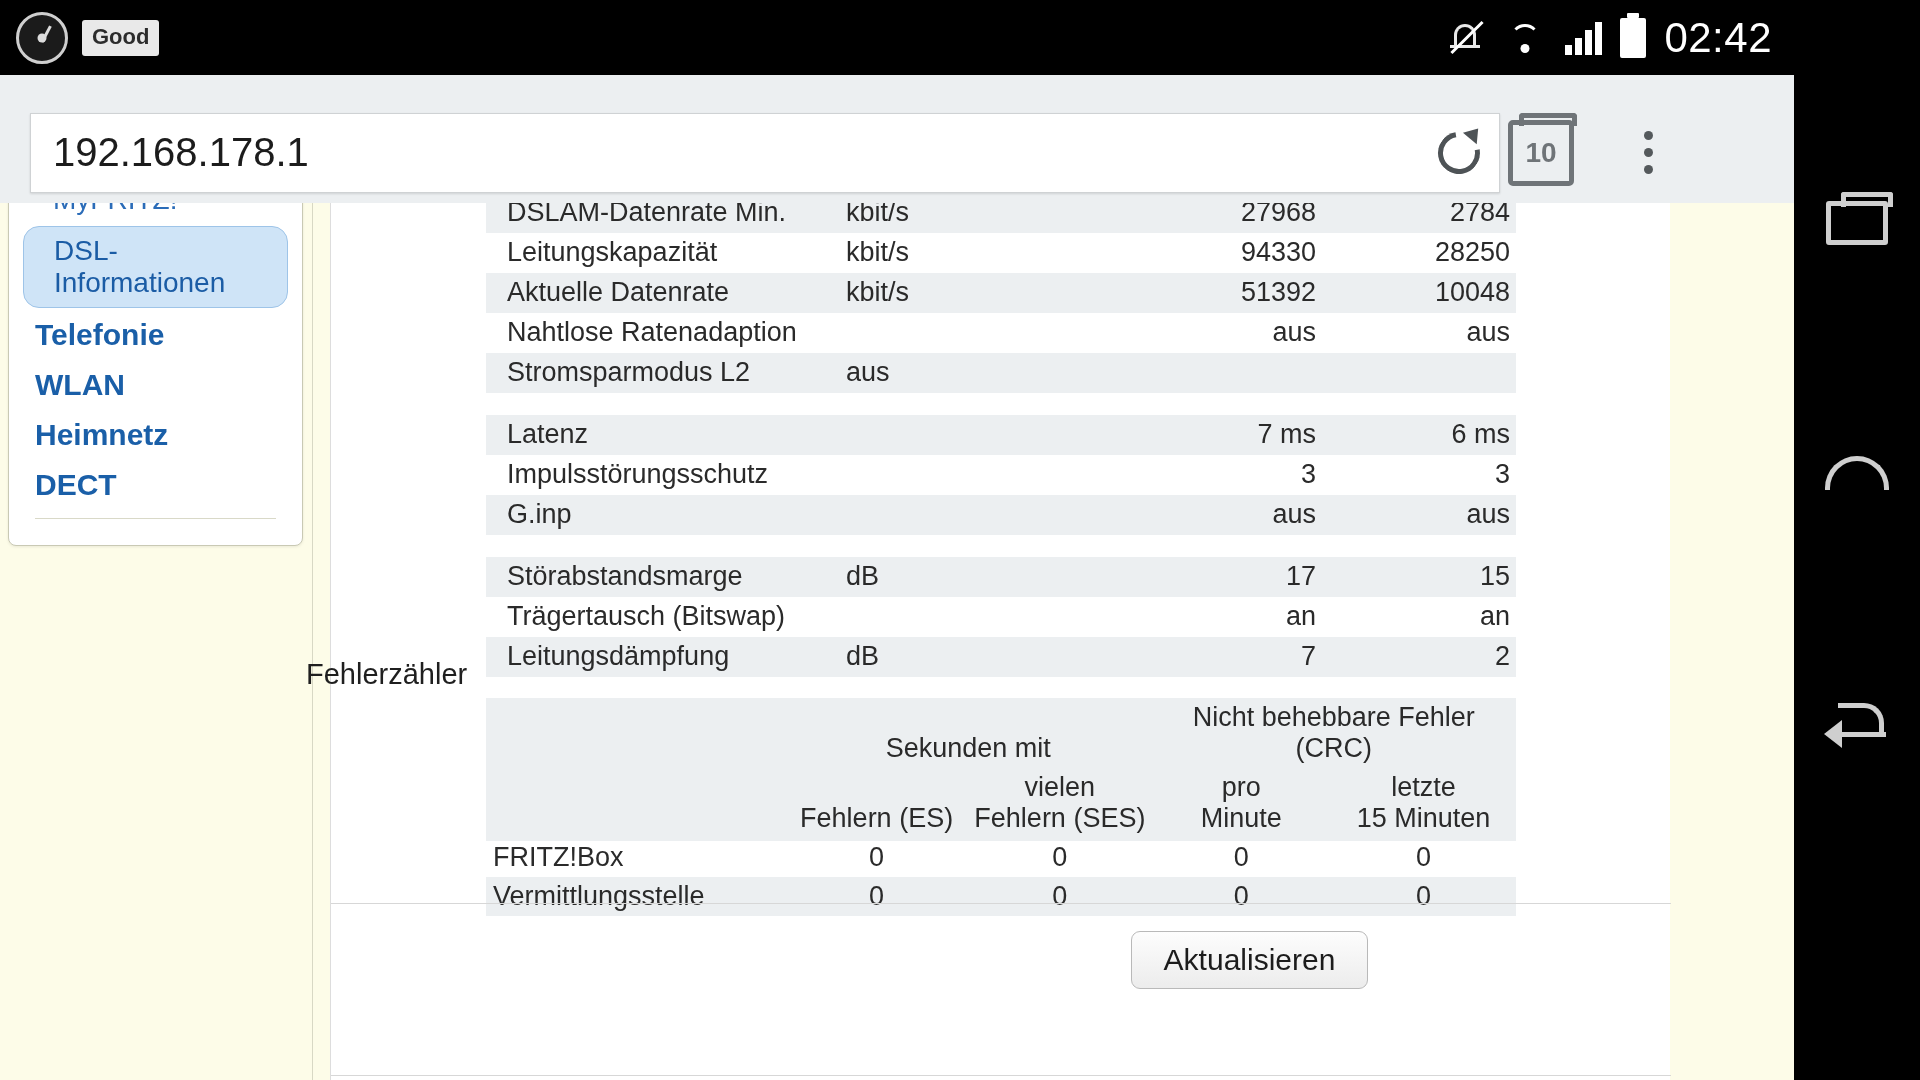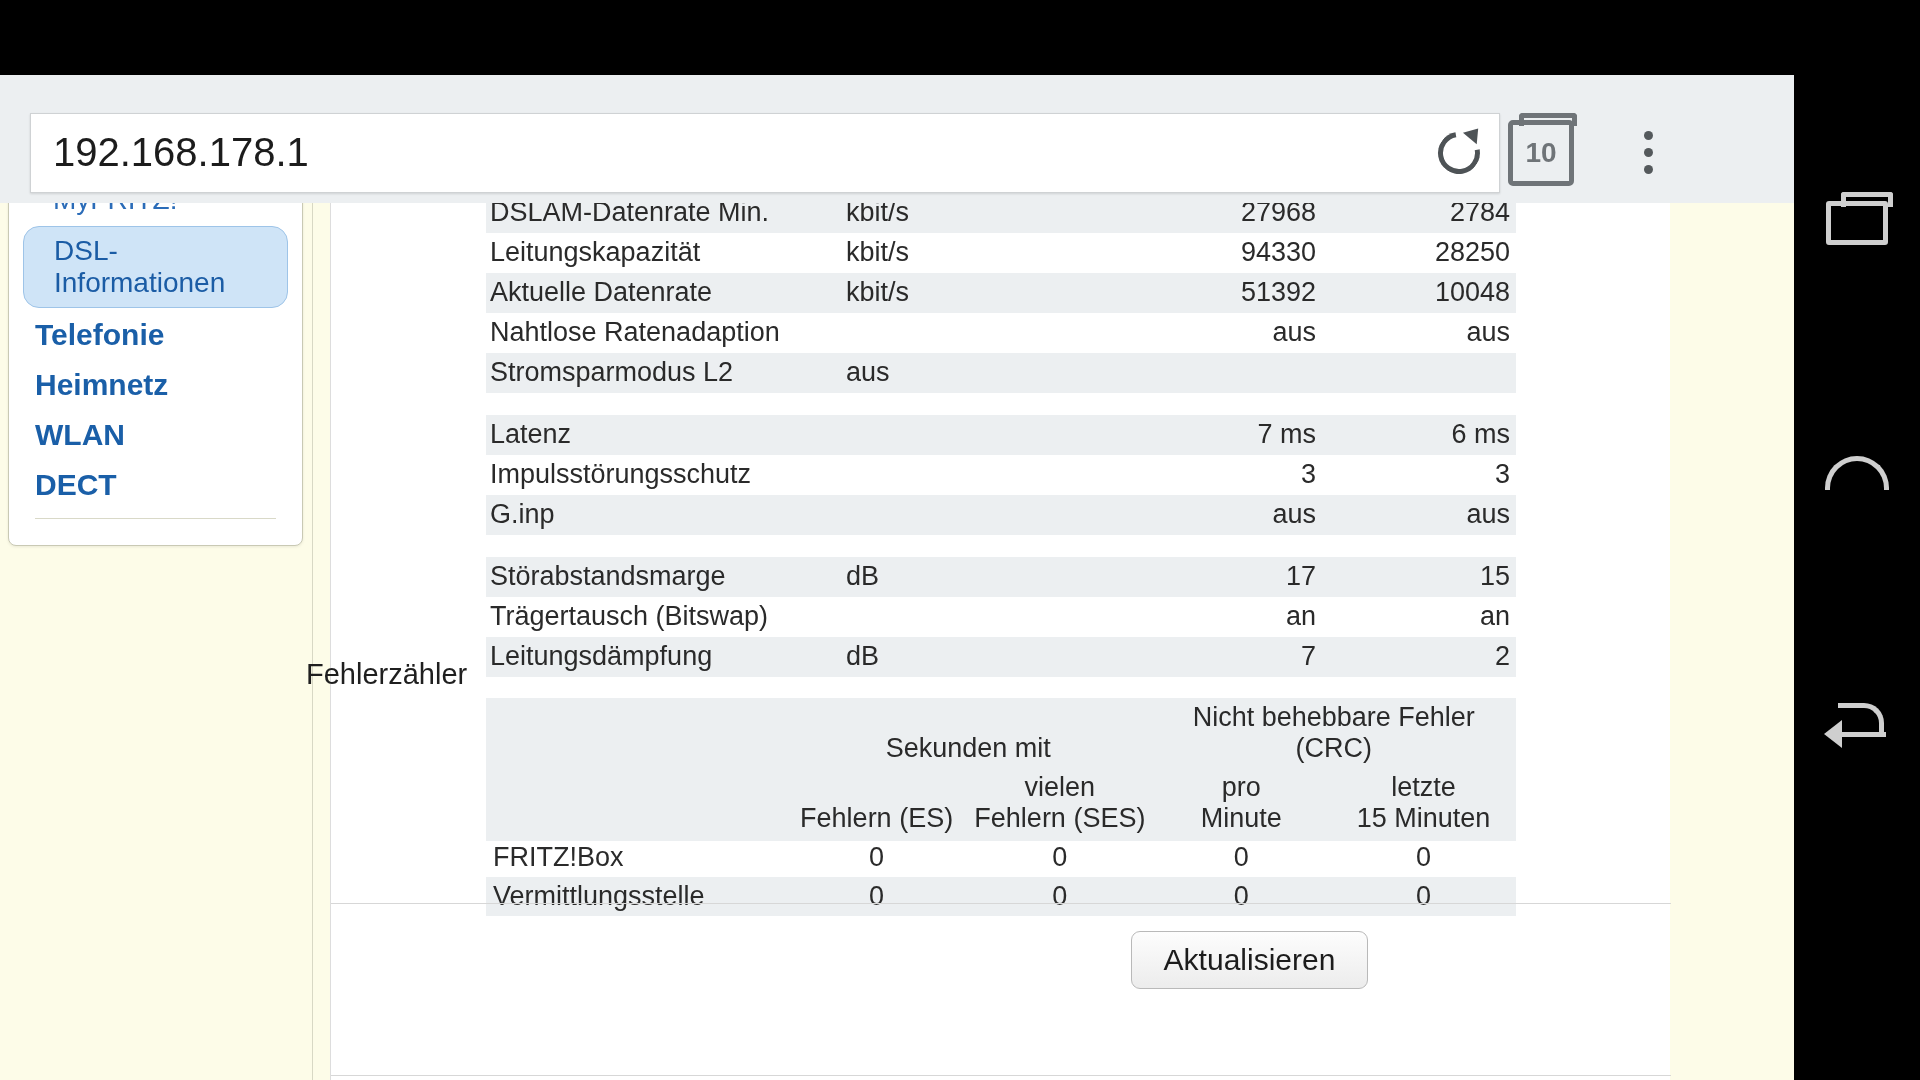--- a/index.html
+++ b/index.html
@@ -207,21 +207,21 @@
   }
   .table-wrap { position: absolute; left: 155px; top: 0; width: 1030px; }
   table.dsl {
     border-collapse: collapse; width: 1030px;
     font-size: 27px; color: #2a2a2a;
   }
   table.dsl td {
     padding: 4px 0 5px 0; height: 29px;
   }
   table.dsl tr.shade td { background: #eceff1; }
-  table.dsl td.c-label { width: 360px; padding-left: 4px; }
+  table.dsl td.c-label { width: 360px; padding-left: 21px; }
   table.dsl td.c-unit  { width: 270px; }
   table.dsl td.c-v1    { width: 200px; text-align: right; }
   table.dsl td.c-v2    { width: 200px; text-align: right; padding-right: 6px; }
   table.dsl tr.spacer td { height: 22px; padding: 0; }
 
   .section-title {
     position: absolute; left: -25px; font-size: 29px; color: #1f1f1f;
   }
   table.err {
     border-collapse: collapse; font-size: 27px; color: #2a2a2a;
@@ -290,20 +290,46 @@
     border-top: 14px solid transparent;
     border-bottom: 14px solid transparent;
     border-right: 18px solid #cfcfcf;
   }
 </style>
 </head>
 <body>
 
 <div id="screen">
 
+  <div id="statusbar">
+    <div class="sb-left">
+      <div class="compass-icon"></div>
+      <div class="good-badge">Good</div>
+    </div>
+    <div class="sb-right">
+      <div class="icon-mute">
+        <span class="bell"></span>
+          <span class="bell-base"></span>
+          <span class="slash"></span>
+      </div>
+      <div class="icon-wifi">
+        <span class="w1"></span>
+          <span class="w2"></span>
+          <span class="dot"></span>
+      </div>
+      <div class="icon-signal">
+        <i></i>
+          <i></i>
+          <i></i>
+          <i></i>
+      </div>
+      <div class="icon-battery"></div>
+      <div class="sb-clock">02:42</div>
+    </div>
+  </div>
 
   <div id="urlbar">
     <div class="url-field">
       <div class="url-text" title="Adresse eingeben">192.168.178.1</div>
       <div class="reload-icon">
         <span class="ring"></span>
           <span class="arrow"></span>
       </div>
     </div>
     <div class="tabs-btn">10</div>
@@ -323,24 +349,24 @@
       <div class="nav-sub">
         <span>MyFRITZ!</span>
       </div>
       <div class="nav-sub active">
         <span>DSL-Informationen</span>
       </div>
       <div class="nav-item">
         <span>Telefonie</span>
       </div>
       <div class="nav-item">
+        <span>WLAN</span>
+      </div>
+      <div class="nav-item">
         <span>Heimnetz</span>
-      </div>
-      <div class="nav-item">
-        <span>WLAN</span>
       </div>
       <div class="nav-item">
         <span>DECT</span>
       </div>
       <div class="nav-divider"></div>
     </div>
 
     <div id="content">
 
       <div class="table-wrap" style="top:-10px;">

